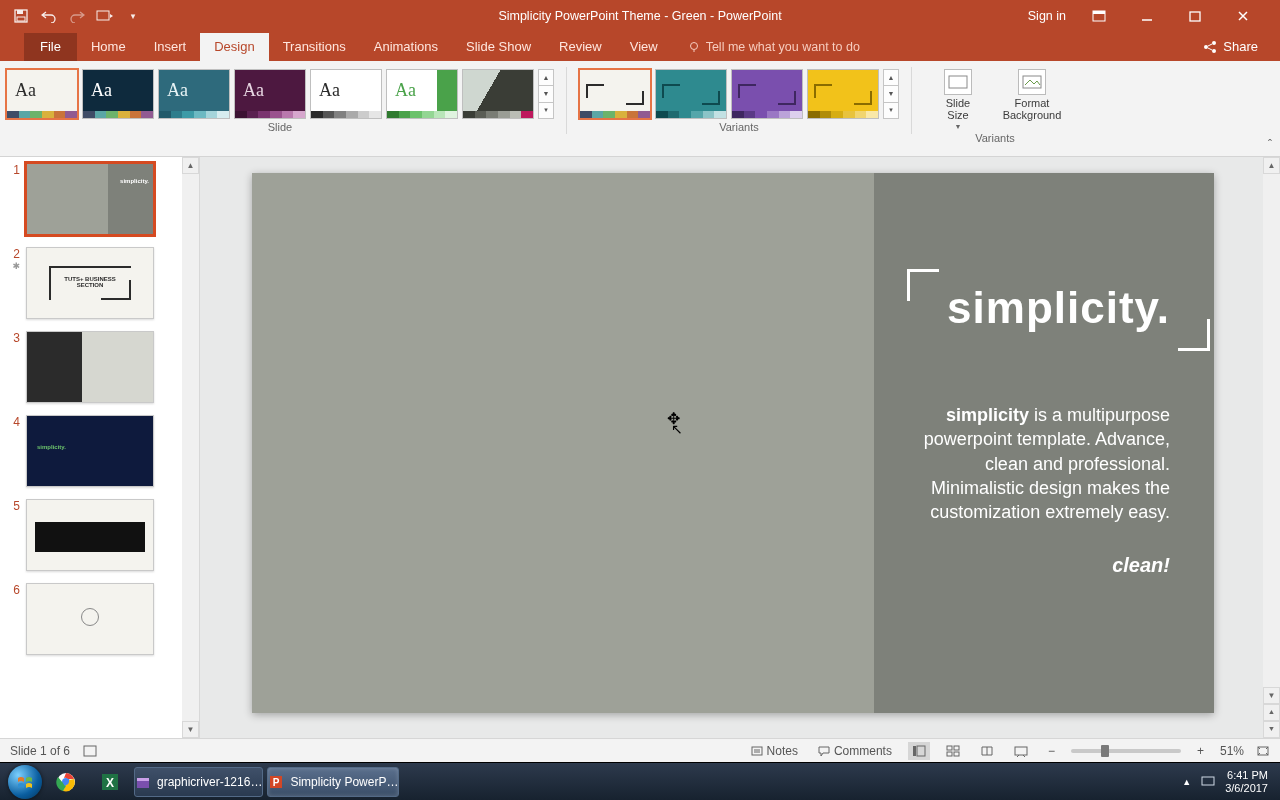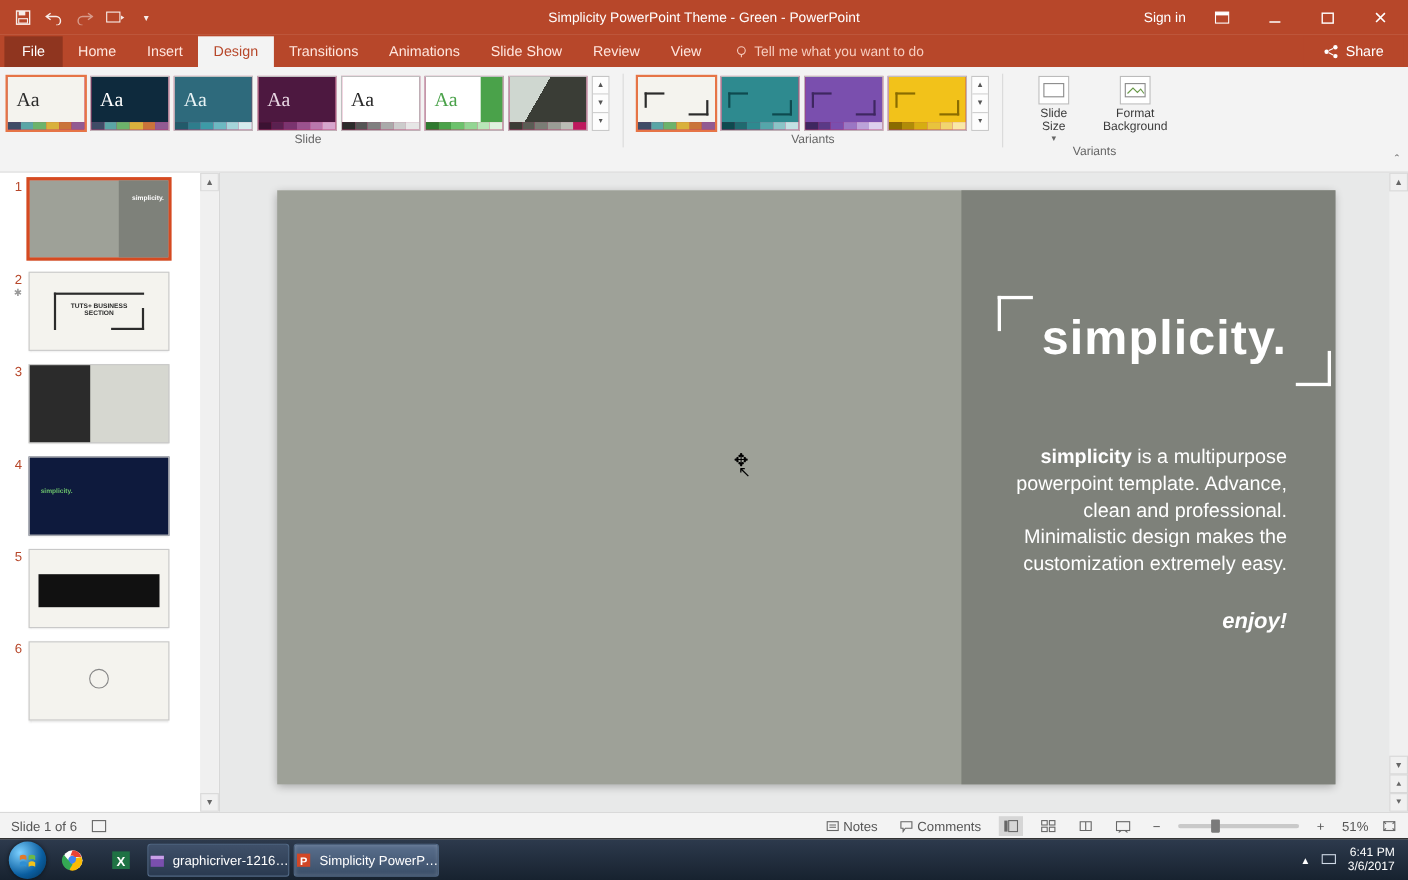--- a/index.html
+++ b/index.html
@@ -3,26 +3,26 @@
 <meta charset="utf-8">
 <style>
 * { margin: 0; padding: 0; box-sizing: border-box; font-family: "Segoe UI", Tahoma, sans-serif; }
 html, body { width: 1280px; height: 800px; overflow: hidden; background: #fff; }
 
 
 .titlebar { height: 31px; background: #b7472a; color: #fff; display: flex; align-items: center; font-size: 12px; position: relative; }
 .titlebar .qat { display: flex; gap: 10px; padding-left: 12px; align-items: center; }
 .titlebar .qat .qat-item { width: 18px; height: 18px; display: flex; align-items: center; justify-content: center; opacity: .9; }
 .titlebar .title { position: absolute; left: 50%; transform: translateX(-50%); font-size: 12.5px; }
-.titlebar .right { margin-left: auto; display: flex; align-items: center; gap: 18px; padding-right: 10px; }
+.titlebar .right { margin-left: auto; display: flex; align-items: center; gap: 18px; padding-right: 22px; }
 .titlebar .winbtn { width: 30px; height: 31px; display: flex; align-items: center; justify-content: center; }
 .titlebar .signin { font-size: 12.5px; }
 
 
-.tabs { height: 30px; background: #b7472a; display: flex; align-items: flex-end; padding-left: 4px; font-size: 13px; color: #ffe6de; }
+.tabs { height: 30px; background: #b7472a; display: flex; align-items: flex-end; padding-left: 24px; font-size: 13px; color: #ffe6de; }
 .tabs .tab { padding: 6px 14px 7px; cursor: pointer; }
 .tabs .tab.file { background: #8f351f; color: #fff; padding: 6px 16px 7px; }
 .tabs .tab.active { background: #f3f3f3; color: #b7472a; font-weight: 400; }
 .tabs .tellme { margin-left: 6px; color: #f7cdbf; display: flex; align-items: center; gap: 6px; padding: 6px 10px 7px; font-size: 12.5px; }
 .tabs .share { margin-left: auto; color: #fff; background: #b7472a; padding: 6px 18px 7px; display: flex; align-items: center; gap: 6px; margin-right: 4px; }
 
 
 .ribbon { height: 96px; background: #f3f3f3; border-bottom: 1px solid #d4d4d4; display: flex; position: relative; }
 .ribbon .group { display: flex; flex-direction: column; padding: 4px 6px 1px; }
 .grouplabel { font-size: 11px; color: #666; text-align: center; margin-top: 2px; }
@@ -433,21 +433,21 @@
       <div class="left"></div>
       <div class="right">
         <div style="position:relative; align-self:flex-end;">
           <div class="bracket-tl" style="top:-14px; left:-40px;"></div>
           <h1>simplicity.</h1>
           <div class="bracket-br" style="bottom:-18px; right:-40px;"></div>
         </div>
         <div class="desc">
           <b>simplicity</b><span> is a multipurpose powerpoint template. Advance, clean and professional. Minimalistic design makes the customization extremely easy.</span>
         </div>
-        <div class="enjoy">enjoy!</div>
+        <div class="enjoy">clean!</div>
       </div>
     </div>
 
     <div class="cursor-move" style="left:467px; top:252px;">✥<span style="position:absolute;left:4px;top:12px;font-size:14px;">↖</span></div>
 
     <div class="canvas-scroll">
       <div class="sb-btn">▲</div>
       <div class="sb-track"></div>
       <div class="sb-btn">▼</div>
       <div class="sb-btn">⯅</div>

